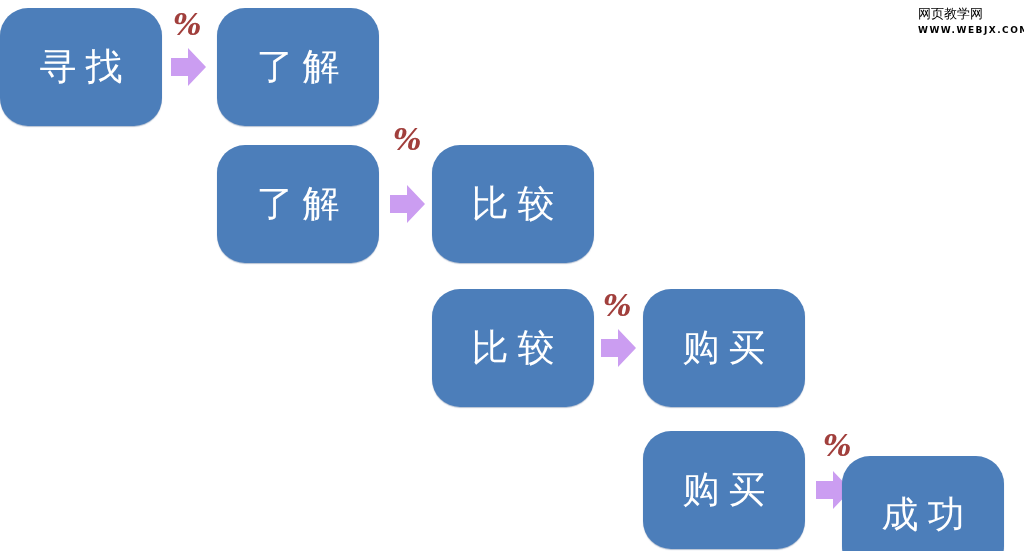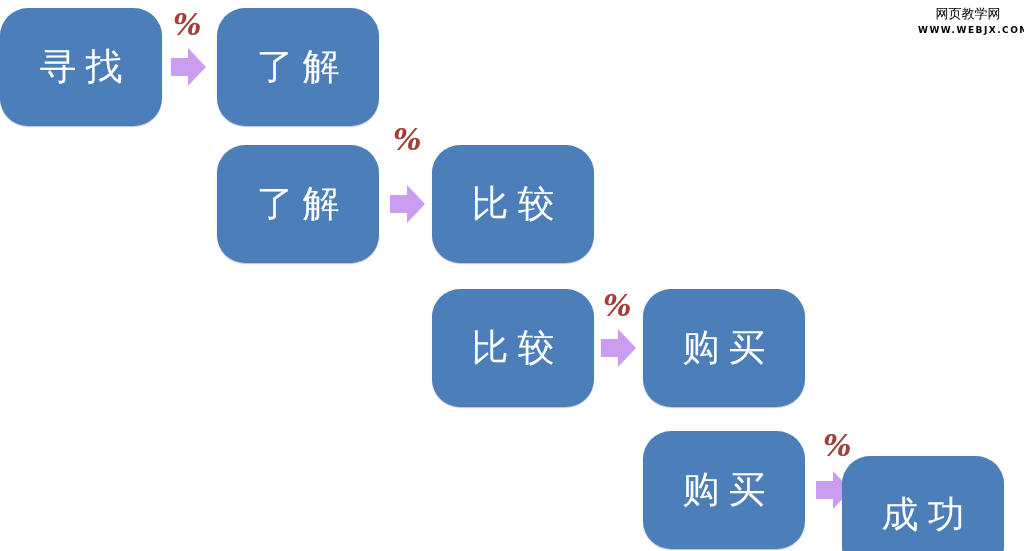--- a/index.html
+++ b/index.html
@@ -41,21 +41,20 @@
     font-style: italic;
     font-weight: bold;
     font-size: 30px;
     line-height: 1.15;
   }
   .watermark {
     position: absolute;
     top: 6px;
     right: 6px;
     width: 100px;
-    text-align: center;
     color: #000000;
   }
   .wm-name {
     font-size: 13px;
     line-height: 1.2;
     white-space: nowrap;
   }
   .wm-url {
     margin-top: 3px;
     font-size: 9px;

